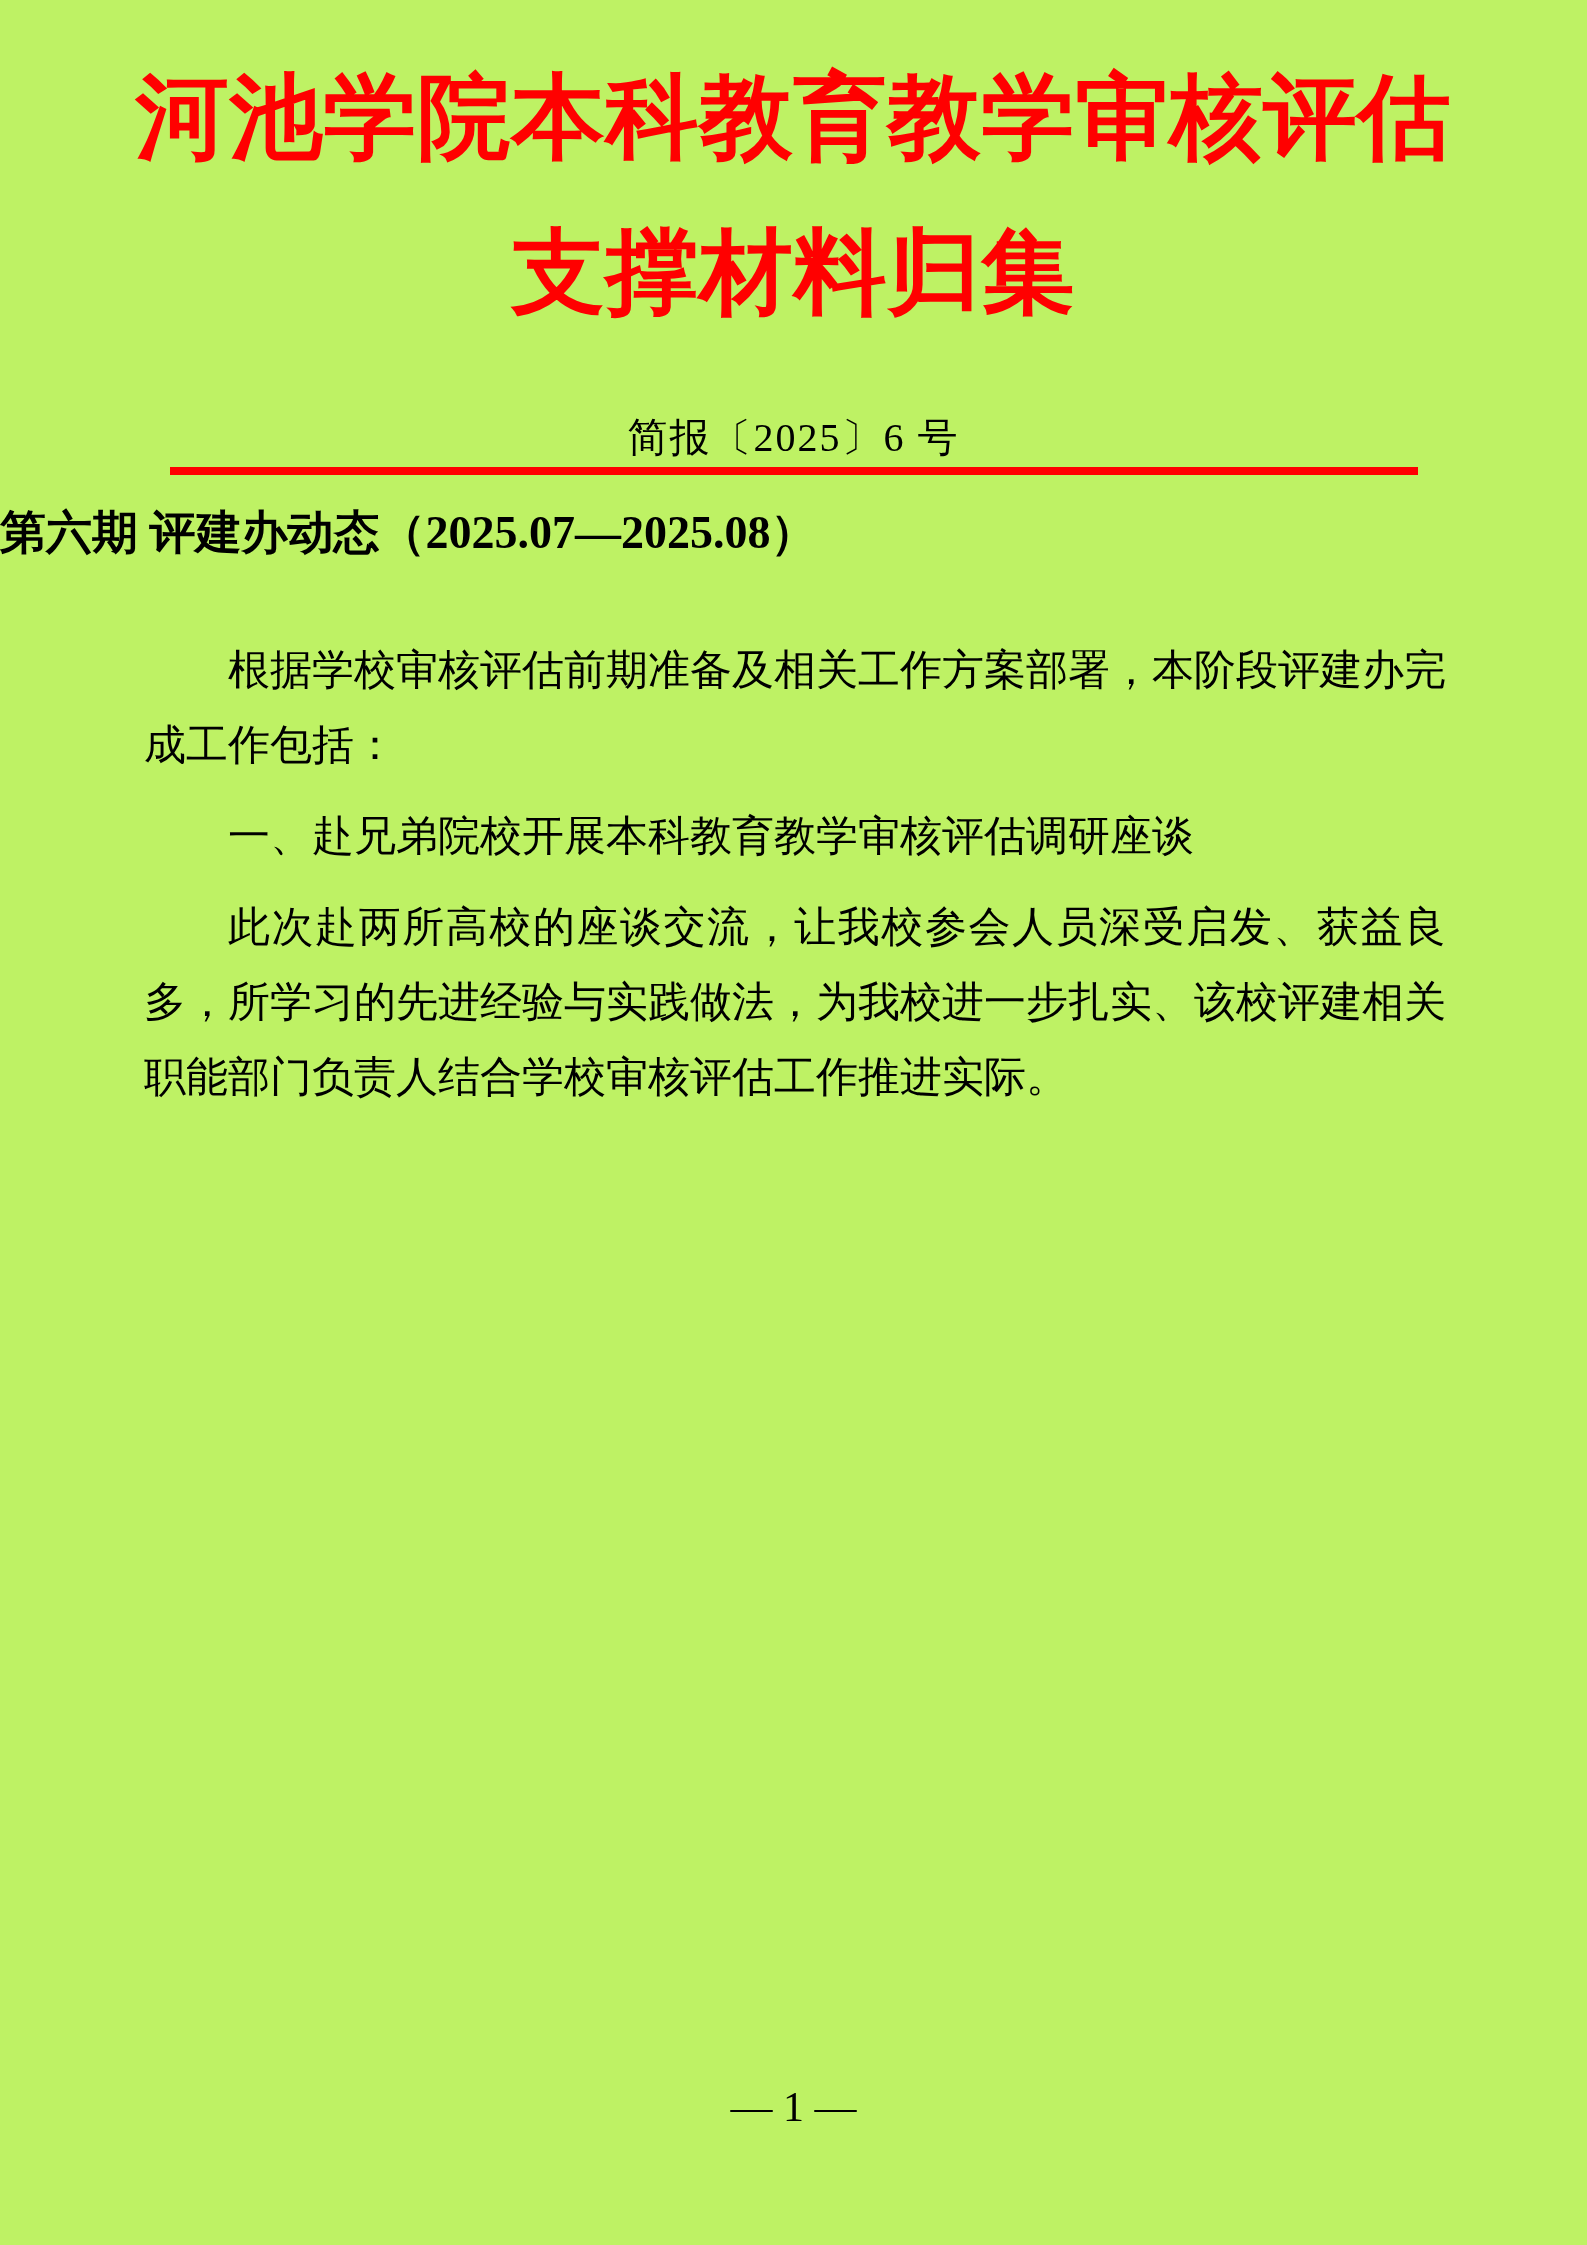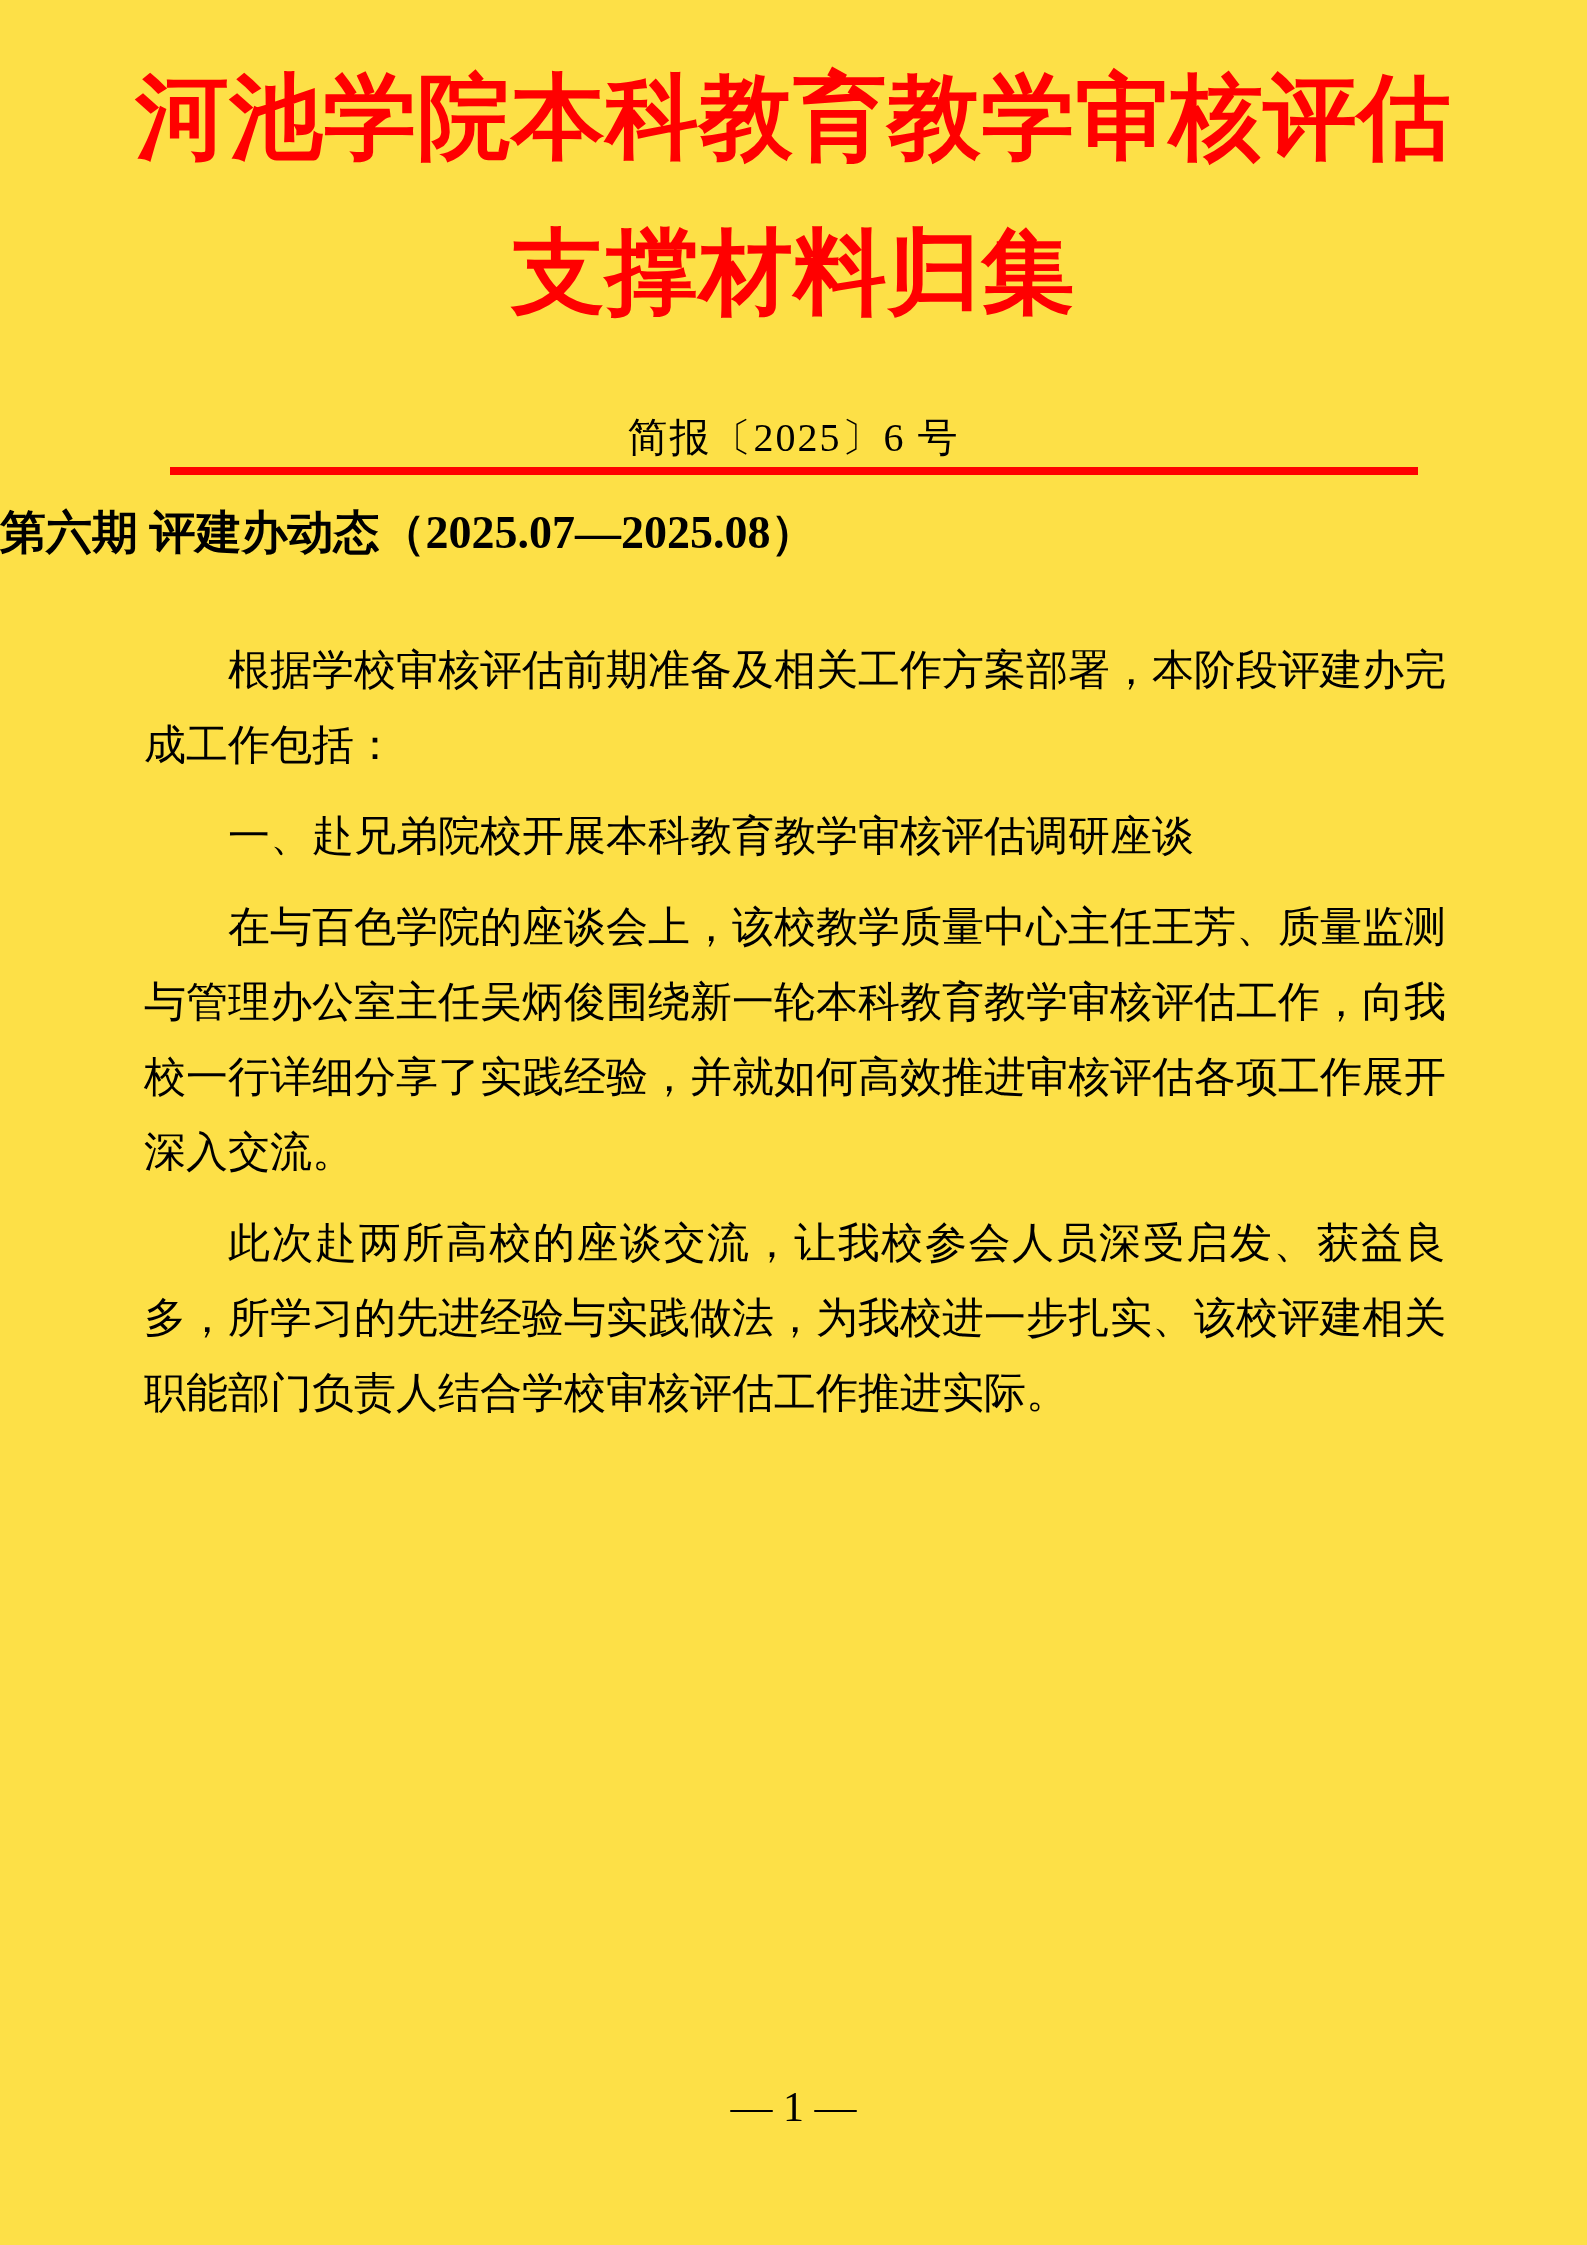--- a/index.html
+++ b/index.html
@@ -4,21 +4,21 @@
 <style>
   html, body {
     margin: 0;
     padding: 0;
     background: #ffffff;
   }
   .page {
     position: relative;
     width: 1587px;
     height: 2245px;
-    background: #fde047;
+    background: #bef264;
     overflow: hidden;
     font-family: "Liberation Serif", "DejaVu Serif", serif;
     color: #000000;
   }
   .doc-title {
     margin-top: 40px;
     text-align: center;
     font-size: 93px;
     line-height: 155px;
     font-weight: bold;
@@ -80,21 +80,20 @@
 
   <div class="issue-line">简报〔2025〕6 号</div>
 
   <div class="red-rule" style="background: rgb(255, 0, 0);"></div>
 
   <div class="edition-heading">第六期 评建办动态（2025.07—2025.08）</div>
 
   <div class="doc-body">
     <p>根据学校审核评估前期准备及相关工作方案部署，本阶段评建办完成工作包括：</p>
     <p class="bold">一、赴兄弟院校开展本科教育教学审核评估调研座谈</p>
-    <p>在与百色学院的座谈会上，该校教学质量中心主任王芳、质量监测与管理办公室主任吴炳俊围绕新一轮本科教育教学审核评估工作，向我校一行详细分享了实践经验，并就如何高效推进审核评估各项工作展开深入交流。</p>
     <p>此次赴两所高校的座谈交流，让我校参会人员深受启发、获益良多，所学习的先进经验与实践做法，为我校进一步扎实、该校评建相关职能部门负责人结合学校审核评估工作推进实际。</p>
   </div>
 
   <div class="page-footer">
     <span>— 1 —</span>
   </div>
 
 </div>
 
 </body></html>

